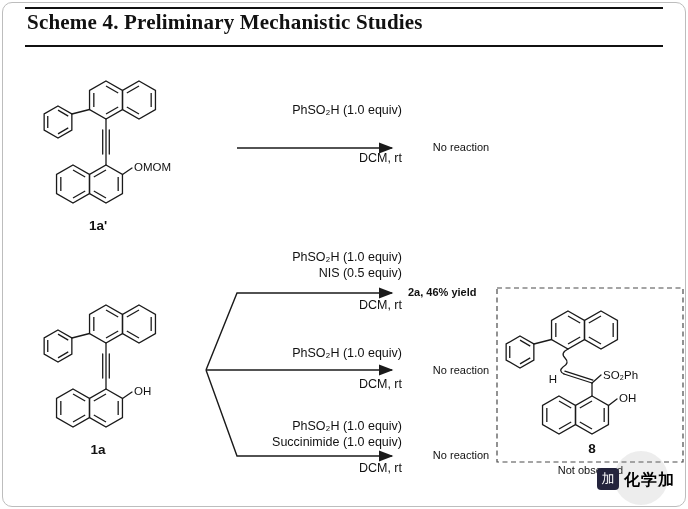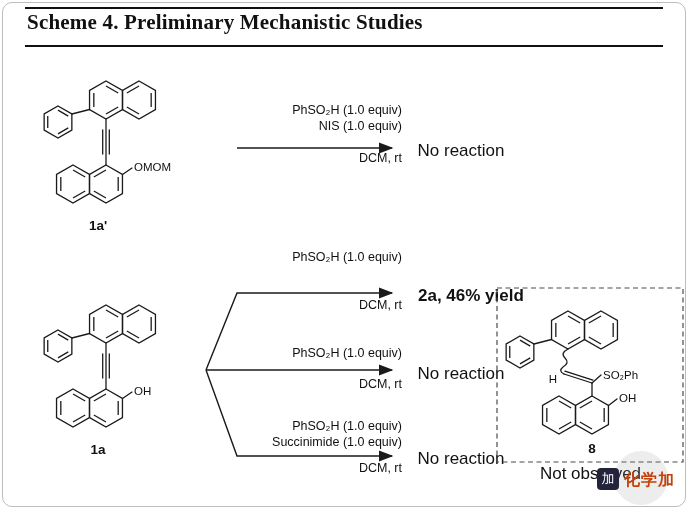--- a/index.html
+++ b/index.html
@@ -6,42 +6,42 @@
   html,body{margin:0;padding:0}
   body{width:688px;height:509px;position:relative;background:#fff;overflow:hidden;
        font-family:"Liberation Sans",sans-serif;color:#111}
   .frame{position:absolute;inset:2px;border:1px solid #bdbdbd;border-radius:10px;z-index:0}
   .rule{position:absolute;left:25px;width:638px;background:#111;z-index:1}
   #rule-top{top:7px;height:2px}
   #rule-title{top:45px;height:1.5px}
   .title{position:absolute;left:27px;top:10px;z-index:1;white-space:nowrap;
          font-family:"Liberation Serif",serif;font-weight:bold;font-size:21px;letter-spacing:.2px}
   .cond{position:absolute;width:175px;text-align:right;font-size:12.5px;line-height:15.5px;z-index:1}
-  .result{position:absolute;font-size:17px;white-space:nowrap;z-index:1}
+  .result{position:absolute;font-size:11px;white-space:nowrap;z-index:1}
   .bold{font-weight:bold}
   #cond-top{left:227px;top:103px}   #dcm-top{left:227px;top:151px}
   #cond-b1{left:227px;top:250px}    #dcm-b1{left:227px;top:298px}
   #cond-b2{left:227px;top:346px}    #dcm-b2{left:227px;top:377px}
   #cond-b3{left:227px;top:419px}    #dcm-b3{left:227px;top:461px}
   #res-top{left:406px;top:141px;width:110px;text-align:center}
-  #res-b1{left:418px;top:286px}
+  #res-b1{left:408px;top:286px}
   #res-b2{left:406px;top:364px;width:110px;text-align:center}
   #res-b3{left:406px;top:449px;width:110px;text-align:center}
   #not-observed{left:518px;top:464px;width:145px;text-align:center;z-index:1}
   .struct{position:absolute;z-index:2}
   svg text{font-family:"Liberation Sans",sans-serif;font-size:11.5px;fill:#111}
   svg .cmpd{font-size:13.5px;font-weight:bold}
   .bond{stroke:#1a1a1a;stroke-width:1.3;fill:none;stroke-linecap:round}
   .arrow{stroke:#1a1a1a;stroke-width:1.4;fill:none}
   [data-ring] polygon,[data-ring] line{stroke:#1a1a1a;stroke-width:1.3;fill:none}
   #overlay{position:absolute;left:0;top:0;z-index:3;pointer-events:none}
   .wm-logo{position:absolute;left:597px;top:468px;width:22px;height:22px;background:#23233c;color:#fff;
            border-radius:4px;z-index:4;display:flex;align-items:center;justify-content:center;font-size:13px}
   .wm-text{position:absolute;left:624px;top:470px;z-index:4;font-size:16px;font-weight:bold;
-           color:#c2410c;letter-spacing:1px;white-space:nowrap}
+           color:#000000;letter-spacing:1px;white-space:nowrap}
 </style>
 </head>
 <body>
 
 <div class="frame"></div>
 <div class="rule" id="rule-top"></div>
 <div class="title">Scheme 4. Preliminary Mechanistic Studies</div>
 <div class="rule" id="rule-title"></div>
 
 <svg class="struct" style="left:28px;top:58px" width="185" height="185" viewBox="0 0 185 185">
@@ -163,27 +163,27 @@
     </g>
   <line class="bond" x1="108.5" y1="115.5" x2="117" y2="109"></line>
   <text x="53" y="93" text-anchor="middle">H</text>
   <text x="103" y="89">SO₂Ph</text>
   <text x="119" y="112">OH</text>
   <text x="92" y="163" text-anchor="middle" class="cmpd">8</text>
 </svg>
 
 <div class="cond" id="cond-top">
   <div>PhSO₂H (1.0 equiv)</div>
-  <div>NIS (1.0 equiv)</div>
 </div>
 <div class="cond" id="dcm-top">DCM, rt</div>
 <div class="result" id="res-top">No reaction</div>
 
 <div class="cond" id="cond-b1">
   <div>PhSO₂H (1.0 equiv)</div>
+  <div>NIS (0.5 equiv)</div>
 </div>
 <div class="cond" id="dcm-b1">DCM, rt</div>
 <div class="result bold" id="res-b1">2a, 46% yield</div>
 
 <div class="cond" id="cond-b2">
   <div>PhSO₂H (1.0 equiv)</div>
 </div>
 <div class="cond" id="dcm-b2">DCM, rt</div>
 <div class="result" id="res-b2">No reaction</div>
 

